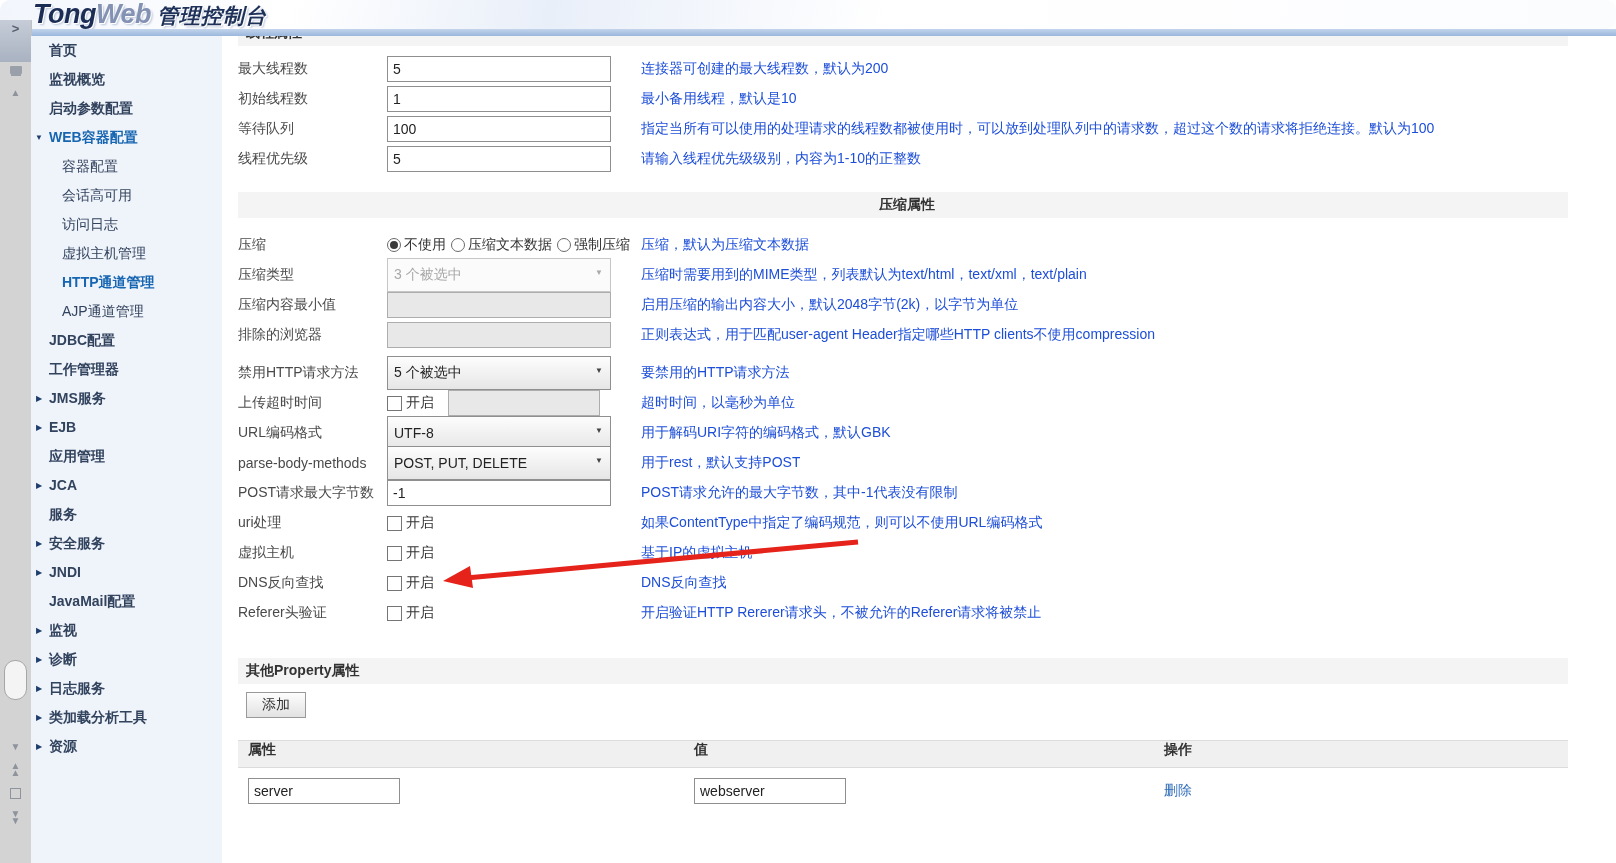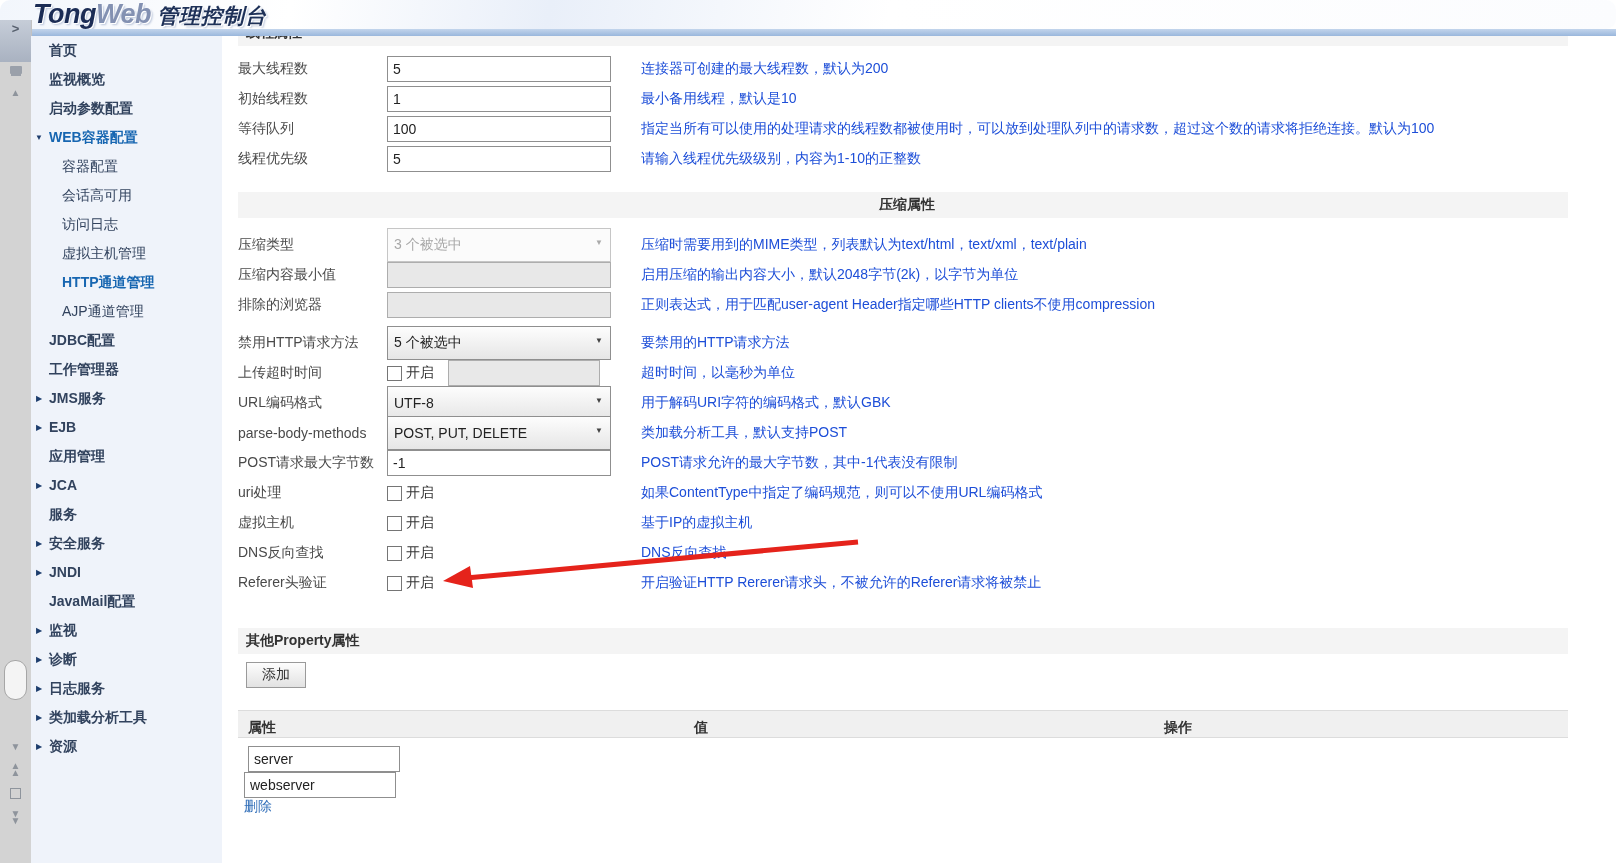--- a/index.html
+++ b/index.html
@@ -84,27 +84,27 @@
   .cblabel{font-size:14px;color:#333;margin-left:4px;}
   .radio{width:12px;height:12px;border:1px solid #6a6a6a;border-radius:50%;
     background:#fff;display:inline-block;flex:none;position:relative;cursor:pointer;}
   .radio.sel::after{content:'';position:absolute;left:2px;top:2px;right:2px;bottom:2px;
     background:#3a3a3a;border-radius:50%;}
   .rlabel{font-size:14px;color:#333;margin:0 5px 0 3px;white-space:nowrap;}
   
   #add-btn{margin:8px 0 0 8px;height:26px;padding:0 15px;border:1px solid #9a9a9a;
     background:linear-gradient(#fdfdfd,#e2e2e2);font-size:14px;color:#333;cursor:pointer;
     font-family:"Liberation Sans","DejaVu Sans",sans-serif;}
-  #ptable-head{margin-top:22px;height:26px;display:flex;align-items:flex-end;
+  #ptable-head{margin-top:22px;height:26px;display:flex;align-items:flex-start;
     background:#f0f0f0;border-top:1px solid #dcdcdc;border-bottom:1px solid #dcdcdc;
     font-size:14px;font-weight:bold;color:#333;}
   .pc1{width:450px;flex:none;padding-left:10px;box-sizing:border-box;}
   .pc2{width:470px;flex:none;padding-left:6px;box-sizing:border-box;}
   .pc3{flex:1;padding-left:6px;box-sizing:border-box;}
-  .prow{display:flex;align-items:flex-start;margin-top:8px;height:30px;font-size:14px;flex-direction:column;}
+  .prow{display:flex;align-items:center;margin-top:8px;height:30px;font-size:14px;}
   .prow input.txt{width:152px;}
   .dellink{color:#2f6db8;cursor:pointer;font-size:14px;}
   #arrow-overlay{position:absolute;left:0;top:0;width:1616px;height:863px;
     pointer-events:none;z-index:9;}
 </style>
 </head>
 <body>
 
 <div id="topbar">
   <div id="logo">
@@ -181,20 +181,32 @@
         <div class="flabel">线程优先级</div>
         <div class="ffield">
           <input class="txt" type="text" value="5" style="">
         </div>
         <div class="fhint">请输入线程优先级级别，内容为1-10的正整数</div>
       </div>
     </div><div class="band s1">
       <span>压缩属性</span>
     </div><div class="rows s1">
       <div class="frow">
+        <div class="flabel">压缩</div>
+        <div class="ffield">
+          <span class="radio sel"></span>
+          <span class="rlabel">不使用</span>
+          <span class="radio"></span>
+          <span class="rlabel">压缩文本数据</span>
+          <span class="radio"></span>
+          <span class="rlabel">强制压缩</span>
+        </div>
+        <div class="fhint">压缩，默认为压缩文本数据</div>
+      </div>
+      <div class="frow">
         <div class="flabel">压缩类型</div>
         <div class="ffield">
           <div class="select disabled">
             <span>3 个被选中</span>
             <span class="selarr">▼</span>
           </div>
         </div>
         <div class="fhint">压缩时需要用到的MIME类型，列表默认为text/html，text/xml，text/plain</div>
       </div>
       <div class="frow">
@@ -242,21 +254,21 @@
         <div class="fhint">用于解码URI字符的编码格式，默认GBK</div>
       </div>
       <div class="frow">
         <div class="flabel">parse-body-methods</div>
         <div class="ffield">
           <div class="select">
             <span>POST, PUT, DELETE</span>
             <span class="selarr">▼</span>
           </div>
         </div>
-        <div class="fhint">类加载分析工具，默认支持POST</div>
+        <div class="fhint">用于rest，默认支持POST</div>
       </div>
       <div class="frow">
         <div class="flabel">POST请求最大字节数</div>
         <div class="ffield">
           <input class="txt" type="text" value="-1" style="">
         </div>
         <div class="fhint">POST请求允许的最大字节数，其中-1代表没有限制</div>
       </div>
       <div class="frow">
         <div class="flabel">uri处理</div>

